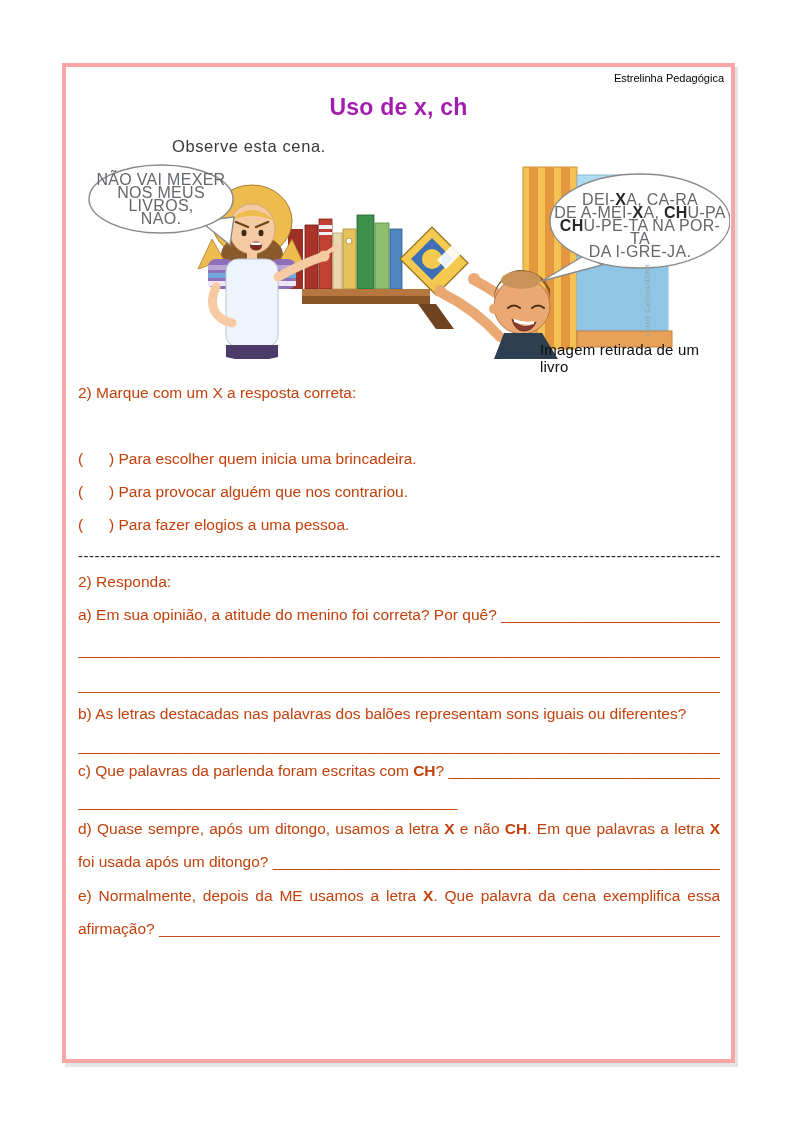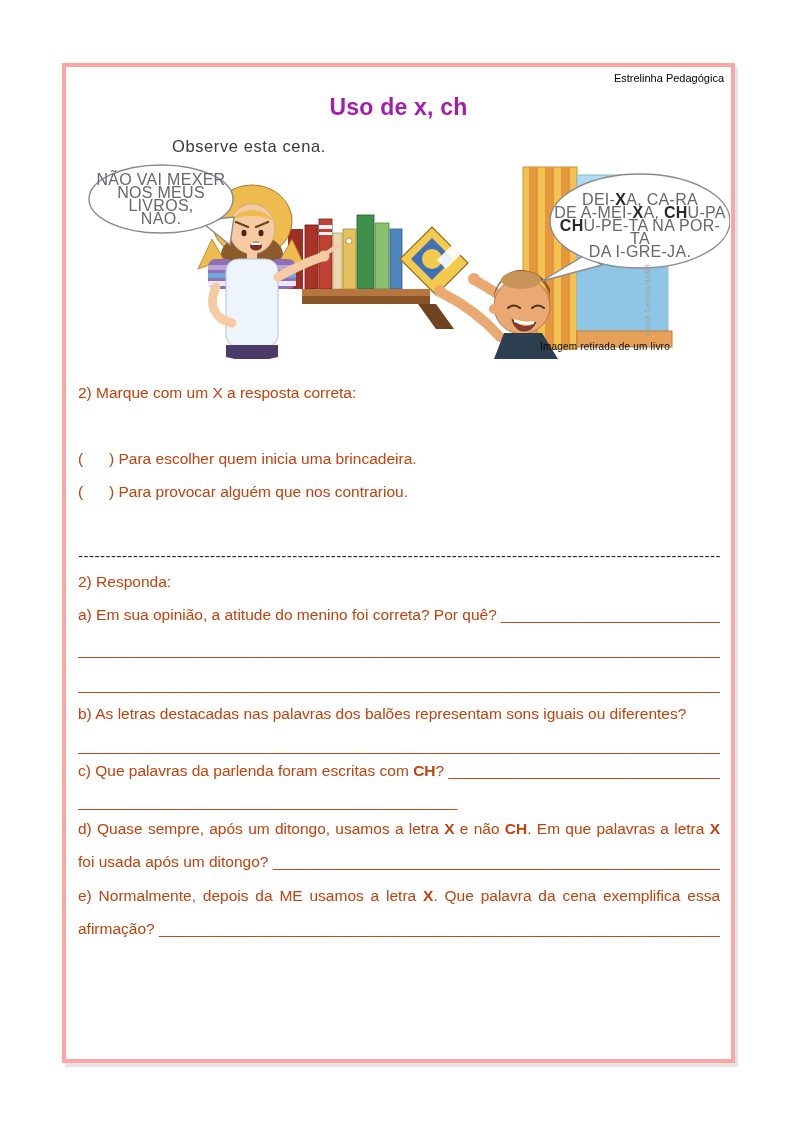--- a/index.html
+++ b/index.html
@@ -11,21 +11,21 @@
   .brand{position:absolute;top:5px;right:7px;font-size:11px;color:#000;}
   .title{position:absolute;top:27px;left:0;width:100%;text-align:center;
          font-weight:bold;font-size:23px;color:#a21caf;letter-spacing:0.2px;}
   .observe{position:absolute;left:62px;top:70px;font-size:16.5px;color:#3a3a3a;letter-spacing:0.6px;margin-left:44px;}
   .scene{position:absolute;left:14px;top:92px;width:650px;height:200px;}
   .bubble-text{position:absolute;text-align:center;color:#64676b;font-size:16px;
                line-height:13px;letter-spacing:0.3px;font-weight:500;}
   .bubble-text b{color:#28292b;font-weight:bold;}
   .credit{position:absolute;left:578px;top:181px;height:88px;font-size:6.5px;color:#9aa0a6;
           writing-mode:vertical-rl;transform:rotate(180deg);letter-spacing:0.5px;}
-  .caption{position:absolute;left:474px;top:274px;font-size:10px;color:#0c0c0c;letter-spacing:0.2px;}
+  .caption{position:absolute;left:474px;top:274px;font-size:15px;color:#0c0c0c;letter-spacing:0.2px;}
   .line{position:absolute;left:12px;width:642px;height:26px;font-size:15.5px;
         white-space:pre;overflow:hidden;color:#c2410c;}
   .line b{font-weight:bold;}
   .just{white-space:normal;text-align:justify;text-align-last:justify;height:24px;}
   .divider{letter-spacing:0.5px;font-size:15px;color:#2a2a2a;}
 </style>
 </head>
 <body>
 
 <div class="page">
@@ -136,20 +136,21 @@
       <div><b>CH</b><span>U-PE-TA NA POR-TA</span></div>
       <div><span>DA I-GRE-JA.</span></div>
     </div>
 
     <div class="credit">Ilustra Cartoon/ID/BR</div>
     <div class="caption">Imagem retirada de um livro</div>
 
     <div class="line" style="top:317px;">2) Marque com um X a resposta correta:</div>
     <div class="line" style="top:416px;">(      ) Para provocar alguém que nos contrariou.</div>
     <div class="line" style="top:383px;">(      ) Para escolher quem inicia uma brincadeira.</div>
+    <div class="line" style="top:449px;">(      ) Para fazer elogios a uma pessoa.</div>
 
     <div class="line divider" style="top:480px;">--------------------------------------------------------------------------------------------------------------------------------------------</div>
 
     <div class="line" style="top:506px;">2) Responda:</div>
     <div class="line" style="top:539px;">a) Em sua opinião, a atitude do menino foi correta? Por quê? ______________________________</div>
     <div class="line" style="top:574px;">____________________________________________________________________________________</div>
     <div class="line" style="top:609px;">____________________________________________________________________________________</div>
     <div class="line" style="top:638px;">b) As letras destacadas nas palavras dos balões representam sons iguais ou diferentes?</div>
     <div class="line" style="top:670px;">____________________________________________________________________________________</div>
     <div class="line" style="top:695px;"><span>c) Que palavras da parlenda foram escritas com </span><b>CH</b><span>? ______________________________________</span></div>

